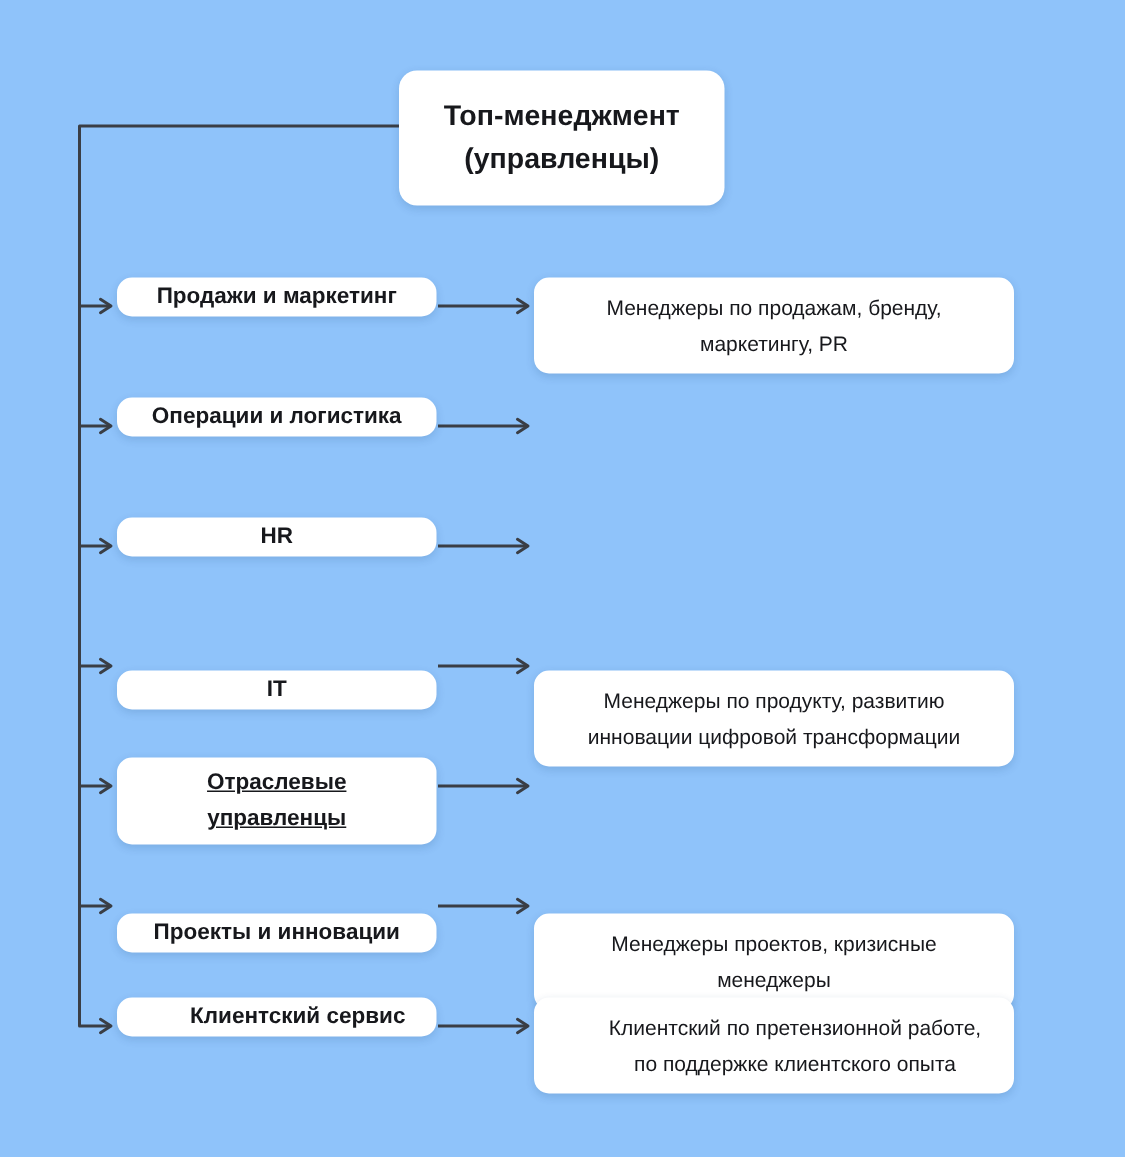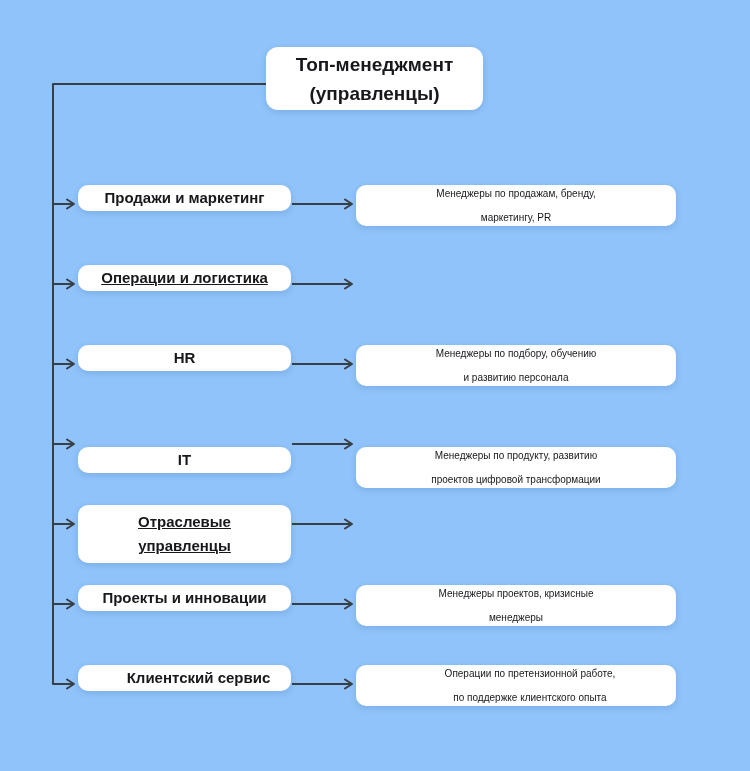--- a/index.html
+++ b/index.html
@@ -45,48 +45,48 @@
     text-align: center;
     color: var(--text, #17181C);
   }
   .node .label {
     white-space: pre-line;
     width: 100%;
     padding: 0 10px;
   }
   .root {
     left: 266px; top: 47px;
-    width: 217px; height: 63px;
+    width: 217px; height: 90px;
     border-radius: 12px;
     font-weight: 700;
     font-size: 19px;
     line-height: 29px;
   }
   .cat {
     left: 78px;
     width: 213px;
     height: 26px;
     font-weight: 700;
     font-size: 15px;
     line-height: 24px;
   }
   .desc {
     left: 356px;
     width: 320px;
-    height: 41px;
-    font-size: 10px;
+    height: 64px;
+    font-size: 14px;
     line-height: 24px;
   }
   .tall { height: 58px; text-decoration: underline; }
   .y0 { top: 185px; }
-  .y1 { top: 265px; text-decoration: underline; }
+  .y1 { top: 265px; }
   .y2 { top: 345px; align-items: center; }
   .y3 { top: 447px; }
   .y4 { top: 505px; }
-  .y5 { top: 585px; }
+  .y5 { top: 609px; }
   .y6 { top: 665px; padding-left: 28px; }
 </style>
 </head>
 <body>
 
 <div class="canvas">
 
   <svg class="connectors" width="750" height="771" viewBox="0 0 750 771" aria-hidden="true">
     <defs>
       <marker id="arrow" viewBox="-9 -6 11 12" refX="0" refY="0" markerWidth="11" markerHeight="12" markerUnits="userSpaceOnUse" orient="auto">
@@ -122,47 +122,43 @@
 маркетингу, PR</span>
   </div>
 
   <div class="node cat y1">
     <span class="label">Операции и логистика</span>
   </div>
 
   <div class="node cat y2">
     <span class="label">HR</span>
   </div>
-  <div class="node desc y2">
-    <span class="label">Менеджеры по подбору, обучению
-и развитию персонала</span>
-  </div>
 
   <div class="node cat y3">
     <span class="label">IT</span>
   </div>
   <div class="node desc y3">
     <span class="label">Менеджеры по продукту, развитию
-проектов цифровой трансформации</span>
+инновации цифровой трансформации</span>
   </div>
 
   <div class="node cat tall y4">
     <span class="label">Отраслевые
 управленцы</span>
   </div>
 
   <div class="node cat y5">
     <span class="label">Проекты и инновации</span>
   </div>
   <div class="node desc y5">
     <span class="label">Менеджеры проектов, кризисные
 менеджеры</span>
   </div>
 
   <div class="node cat y6">
     <span class="label">Клиентский сервис</span>
   </div>
   <div class="node desc y6">
-    <span class="label">Операции по претензионной работе,
+    <span class="label">Клиентский по претензионной работе,
 по поддержке клиентского опыта</span>
   </div>
 
 </div>
 
 </body></html>

